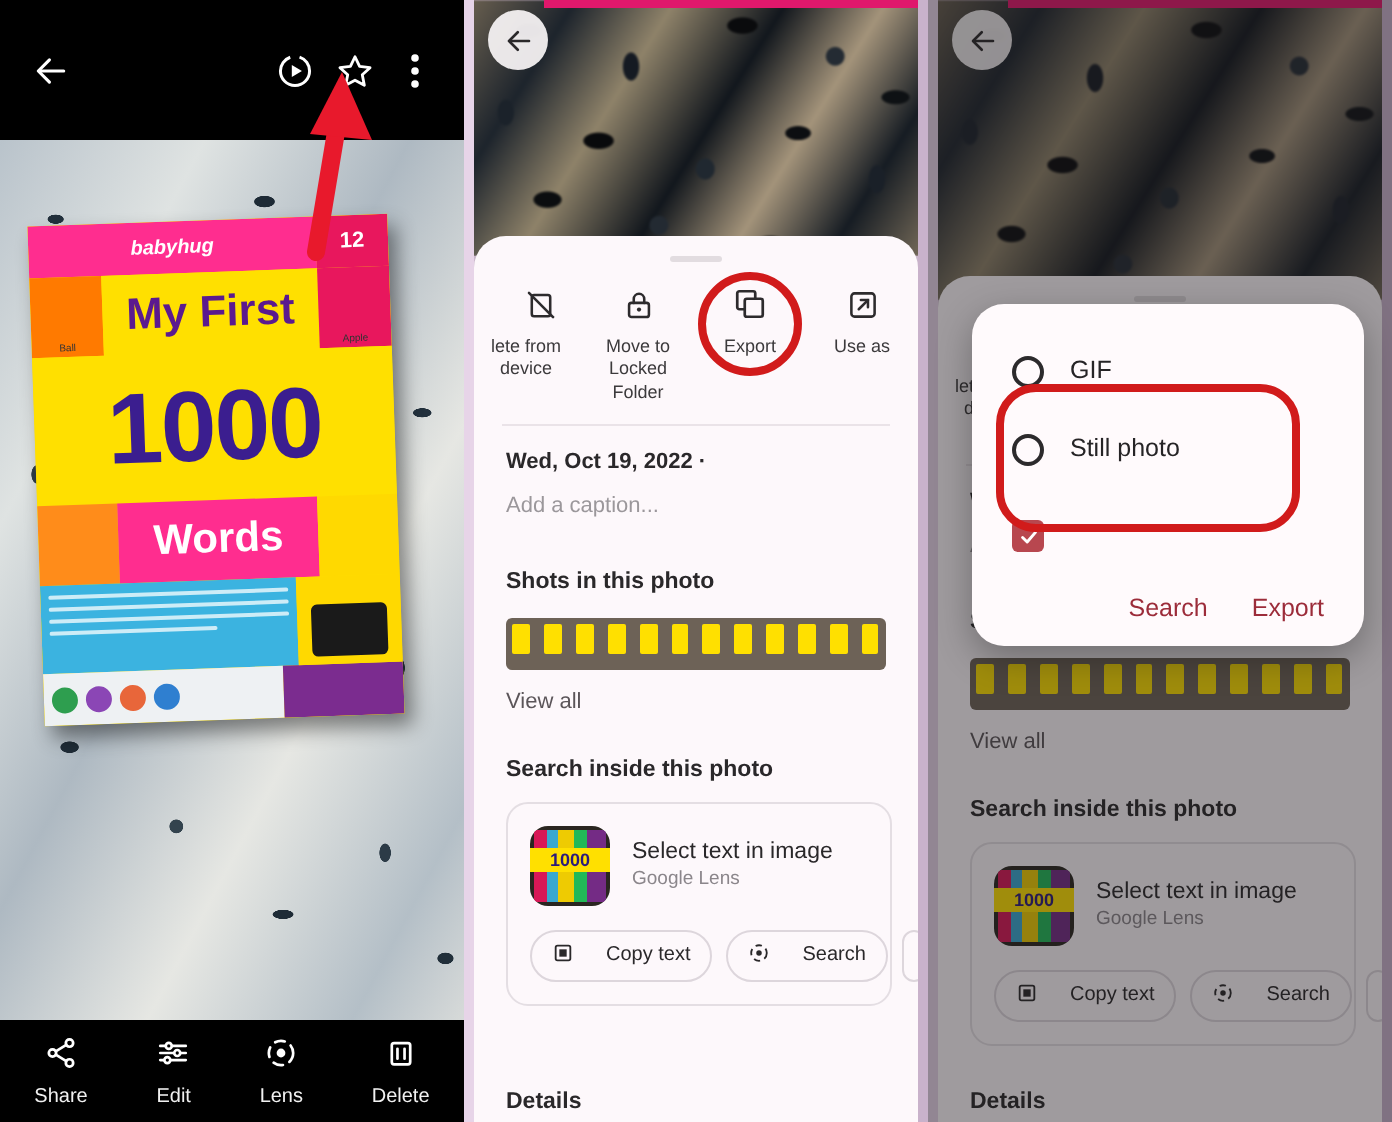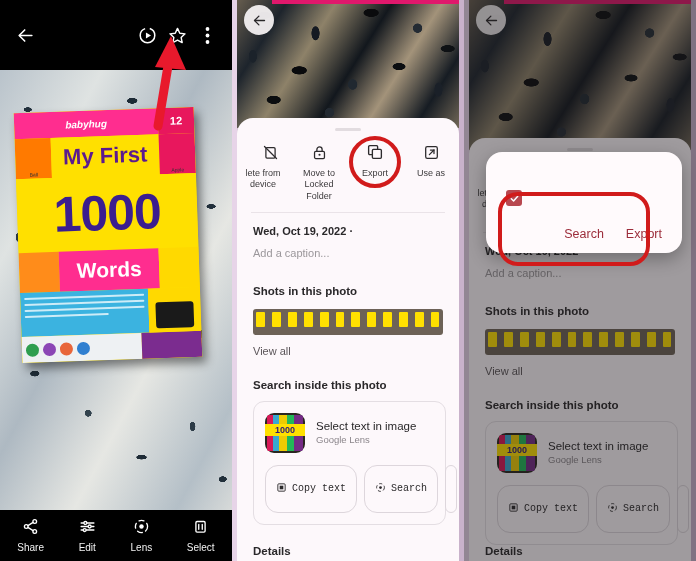--- a/index.html
+++ b/index.html
@@ -223,24 +223,24 @@
   .lens-thumb .lt-num {
     position: absolute; left: 0; right: 0; top: 11px;
     text-align: center; font-size: 9px; font-weight: bold;
     color: #2b1a7a; background: #ffe000;
     padding: 1px 0;
   }
   .lens-title { font-size: 11.5px; color: #2a282a; text-align: center; }
   .lens-sub { font-size: 9.5px; color: #8b868b; margin-top: 2px; }
   .chips { display: flex; gap: 7px; margin-top: 12px; }
   .chip {
-    display: flex; align-items: center; gap: 5px;
+    display: flex; align-items: center; gap: 16px;
     border: 1px solid #ddd6dc; border-radius: 13px;
-    padding: 16px 10px; font-size: 10px; color: #2a282a;
-    white-space: nowrap; background: #fdf8fb; font-family: Liberation Mono, monospace;
+    padding: 5px 10px; font-size: 10px; color: #2a282a;
+    white-space: nowrap; background: #fdf8fb;
   }
   .chip.cut { overflow: hidden; max-width: 34px; padding-right: 0; }
 
   #details-title { position: absolute; left: 16px; bottom: 4px; font-size: 11.5px; font-weight: bold; color: #2a282a; }
 
   
   .dim { position: absolute; inset: 0; background: rgba(28,26,28,.42); z-index: 10; }
   .dialog {
     position: absolute; left: 22px; top: 152px; width: 196px;
     background: #fffafc; border-radius: 16px;
@@ -396,21 +396,21 @@
         <span class="bb-label">Lens</span>
       </div>
       <div class="bb-item">
         <span>
           <svg width="17" height="17" viewBox="0 0 24 24" fill="none" stroke="#fff" stroke-width="1.9" stroke-linecap="round">
               <rect x="5.5" y="5" width="13" height="15" rx="1.6"></rect>
               <line x1="9.5" y1="9" x2="9.5" y2="16"></line>
               <line x1="14.5" y1="9" x2="14.5" y2="16"></line>
             </svg>
         </span>
-        <span class="bb-label">Select</span>
+        <span class="bb-label">Delete</span>
       </div>
     </div>
   </div>
 
   <div class="panel" id="panel-2">
     <div class="p-photo-top">
       <div class="carpet dark"></div>
     </div>
     <div class="pink-strip"></div>
     <div class="left-edge"></div>
@@ -675,20 +675,28 @@
 
       <div id="details-title">Details</div>
     </div>
 
     <div class="dim"></div>
 
     <div class="dialog">
       <div class="dlg-ring"></div>
 
 
+      <div class="opt">
+        <span class="radio"></span>
+        <span class="opt-label">GIF</span>
+      </div>
+      <div class="opt" style="margin-top:8px">
+        <span class="radio"></span>
+        <span class="opt-label">Still photo</span>
+      </div>
 
       <div class="opt" style="margin-top:12px">
         <span class="checkbox">
           <svg width="11" height="11" viewBox="0 0 24 24" fill="none" stroke="#fff" stroke-width="3.2" stroke-linecap="round" stroke-linejoin="round">
               <polyline points="5 12.5 10 17.5 19 7"></polyline>
             </svg>
         </span>
       </div>
 
       <div class="dlg-actions">

